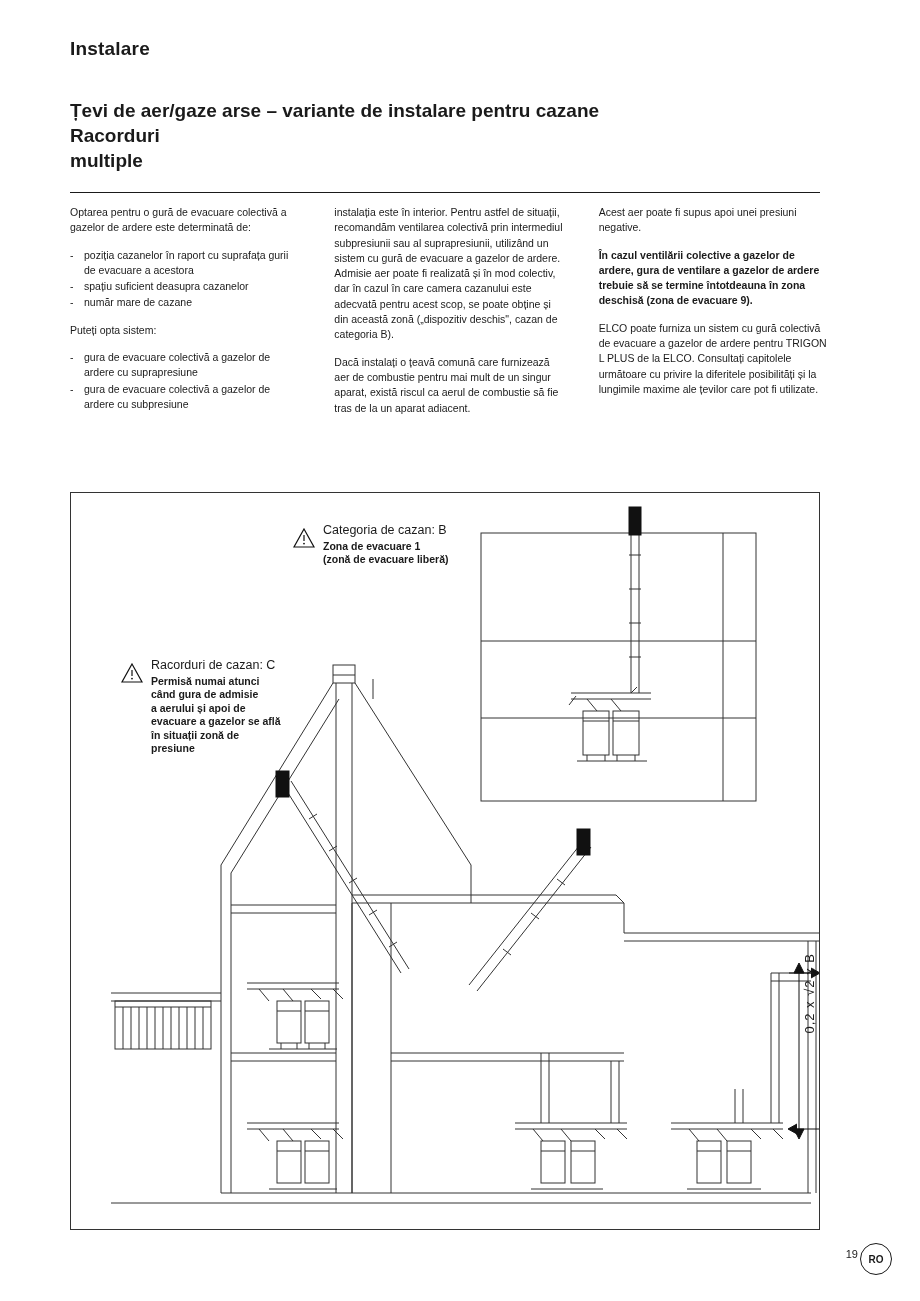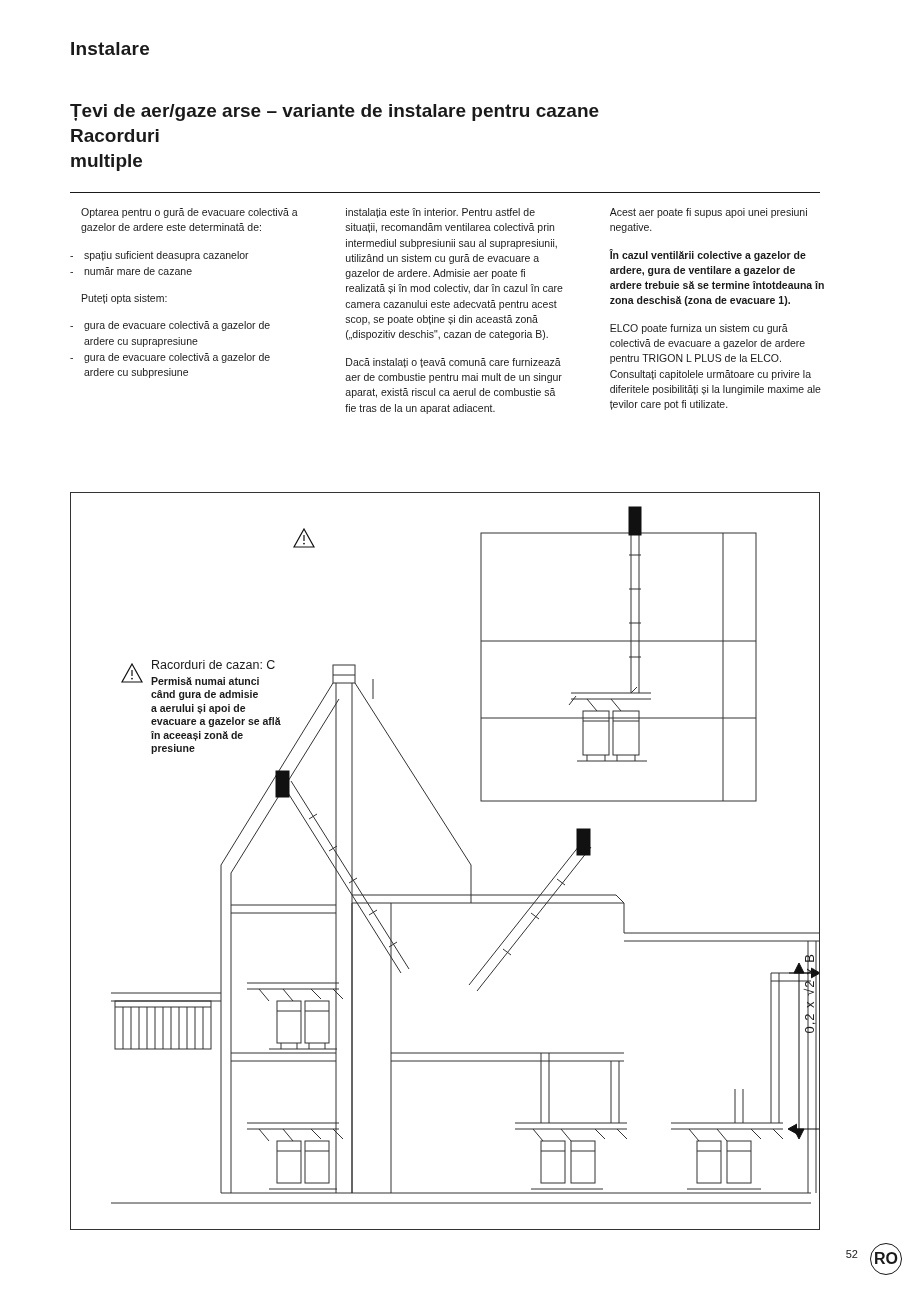--- a/index.html
+++ b/index.html
@@ -58,21 +58,21 @@
     gap: 0px;
   }
   .col {
     width: 232px;
     margin-right: 33px;
     font-size: 10.5px;
     line-height: 15.3px;
   }
   .col:last-child { margin-right: 0; }
   .col p {
-    margin: 0 0 12px 11px;
+    margin: 0 0 12px 0;
   }
   .col p.bold { font-weight: bold; }
   ul.dashed {
     list-style: none;
     margin: 0 0 12px 0;
     padding: 0;
   }
   ul.dashed li {
     position: relative;
     padding-left: 14px;
@@ -127,30 +127,30 @@
   }
   
   .page-num {
     position: absolute;
     right: 62px;
     top: 1248px;
     font-size: 11px;
   }
   .lang-badge {
     position: absolute;
-    right: 18px;
+    right: 28px;
     top: 1243px;
     width: 30px;
     height: 30px;
     border-radius: 50%;
     border: 1.3px solid #1a1a1a;
     display: flex;
     align-items: center;
     justify-content: center;
-    font-size: 16px;
+    font-size: 10px;
     font-weight: bold;
   }
 </style>
 </head>
 <body>
 
 <div class="page">
 
   <div class="section-title">Instalare</div>
 
@@ -160,38 +160,39 @@
     <div>multiple</div>
   </div>
 
   <div class="rule"></div>
 
   <div class="cols">
 
     <div class="col">
       <p>Optarea pentru o gură de evacuare colectivă a gazelor de ardere este determinată de:</p>
       <ul class="dashed">
+        <li>poziția cazanelor în raport cu suprafața gurii de evacuare a acestora</li>
         <li>spațiu suficient deasupra cazanelor</li>
         <li>număr mare de cazane</li>
       </ul>
       <p>Puteți opta sistem:</p>
       <ul class="dashed">
         <li>gura de evacuare colectivă a gazelor de ardere cu suprapresiune</li>
         <li>gura de evacuare colectivă a gazelor de ardere cu subpresiune</li>
       </ul>
     </div>
 
     <div class="col">
       <p>instalația este în interior. Pentru astfel de situații, recomandăm ventilarea colectivă prin intermediul subpresiunii sau al suprapresiunii, utilizând un sistem cu gură de evacuare a gazelor de ardere. Admisie aer poate fi realizată și în mod colectiv, dar în cazul în care camera cazanului este adecvată pentru acest scop, se poate obține și din această zonă („dispozitiv deschis", cazan de categoria B).</p>
       <p>Dacă instalați o țeavă comună care furnizează aer de combustie pentru mai mult de un singur aparat, există riscul ca aerul de combustie să fie tras de la un aparat adiacent.</p>
     </div>
 
     <div class="col">
       <p>Acest aer poate fi supus apoi unei presiuni negative.</p>
-      <p class="bold">În cazul ventilării colective a gazelor de ardere, gura de ventilare a gazelor de ardere trebuie să se termine întotdeauna în zona deschisă (zona de evacuare 1).</p>
+      <p class="bold">În cazul ventilării colective a gazelor de ardere, gura de ventilare a gazelor de ardere trebuie să se termine întotdeauna în zona deschisă (zona de evacuare 9).</p>
       <p>ELCO poate furniza un sistem cu gură colectivă de evacuare a gazelor de ardere pentru TRIGON L PLUS de la ELCO. Consultați capitolele următoare cu privire la diferitele posibilități și la lungimile maxime ale țevilor care pot fi utilizate.</p>
     </div>
 
   </div>
 
   <div class="figure-box">
 
     <svg class="fig-svg" width="748" height="736" viewBox="0 0 748 736">
       <g stroke="#333" fill="none" stroke-width="1">
 
@@ -376,37 +377,42 @@
         <path d="M723 636 L728 646 L733 636 Z"></path>
       </g>
     </svg>
 
     <svg class="warn-tri" style="left:222px; top:35px;" viewBox="0 0 22 20">
       <path d="M11 1 L21 19 L1 19 Z" fill="none" stroke="#111" stroke-width="1.2"></path>
       <line x1="11" y1="7" x2="11" y2="13" stroke="#111" stroke-width="1.2"></line>
       <circle cx="11" cy="15.6" r="0.9" fill="#111"></circle>
     </svg>
 
+    <div class="callout" style="left:252px; top:31px; width:200px;">
+      <div class="c-title">Categoria de cazan: B</div>
+      <div class="c-body">Zona de evacuare 1</div>
+      <div class="c-body">(zonă de evacuare liberă)</div>
+    </div>
 
     <svg class="warn-tri" style="left:50px; top:170px;" viewBox="0 0 22 20">
       <path d="M11 1 L21 19 L1 19 Z" fill="none" stroke="#111" stroke-width="1.2"></path>
       <line x1="11" y1="7" x2="11" y2="13" stroke="#111" stroke-width="1.2"></line>
       <circle cx="11" cy="15.6" r="0.9" fill="#111"></circle>
     </svg>
 
     <div class="callout" style="left:80px; top:166px; width:175px;">
       <div class="c-title">Racorduri de cazan: C</div>
       <div class="c-body">Permisă numai atunci</div>
       <div class="c-body">când gura de admisie</div>
       <div class="c-body">a aerului și apoi de</div>
       <div class="c-body">evacuare a gazelor se află</div>
-      <div class="c-body">în aceeași zonă de</div>
+      <div class="c-body">în situații zonă de</div>
       <div class="c-body">presiune</div>
     </div>
 
     <div class="dim-label" style="left:731px; top:460px;">0,2 x √2 x B</div>
 
   </div>
 
-  <div class="page-num">52</div>
+  <div class="page-num">19</div>
   <div class="lang-badge">RO</div>
 
 </div>
 
 </body></html>

